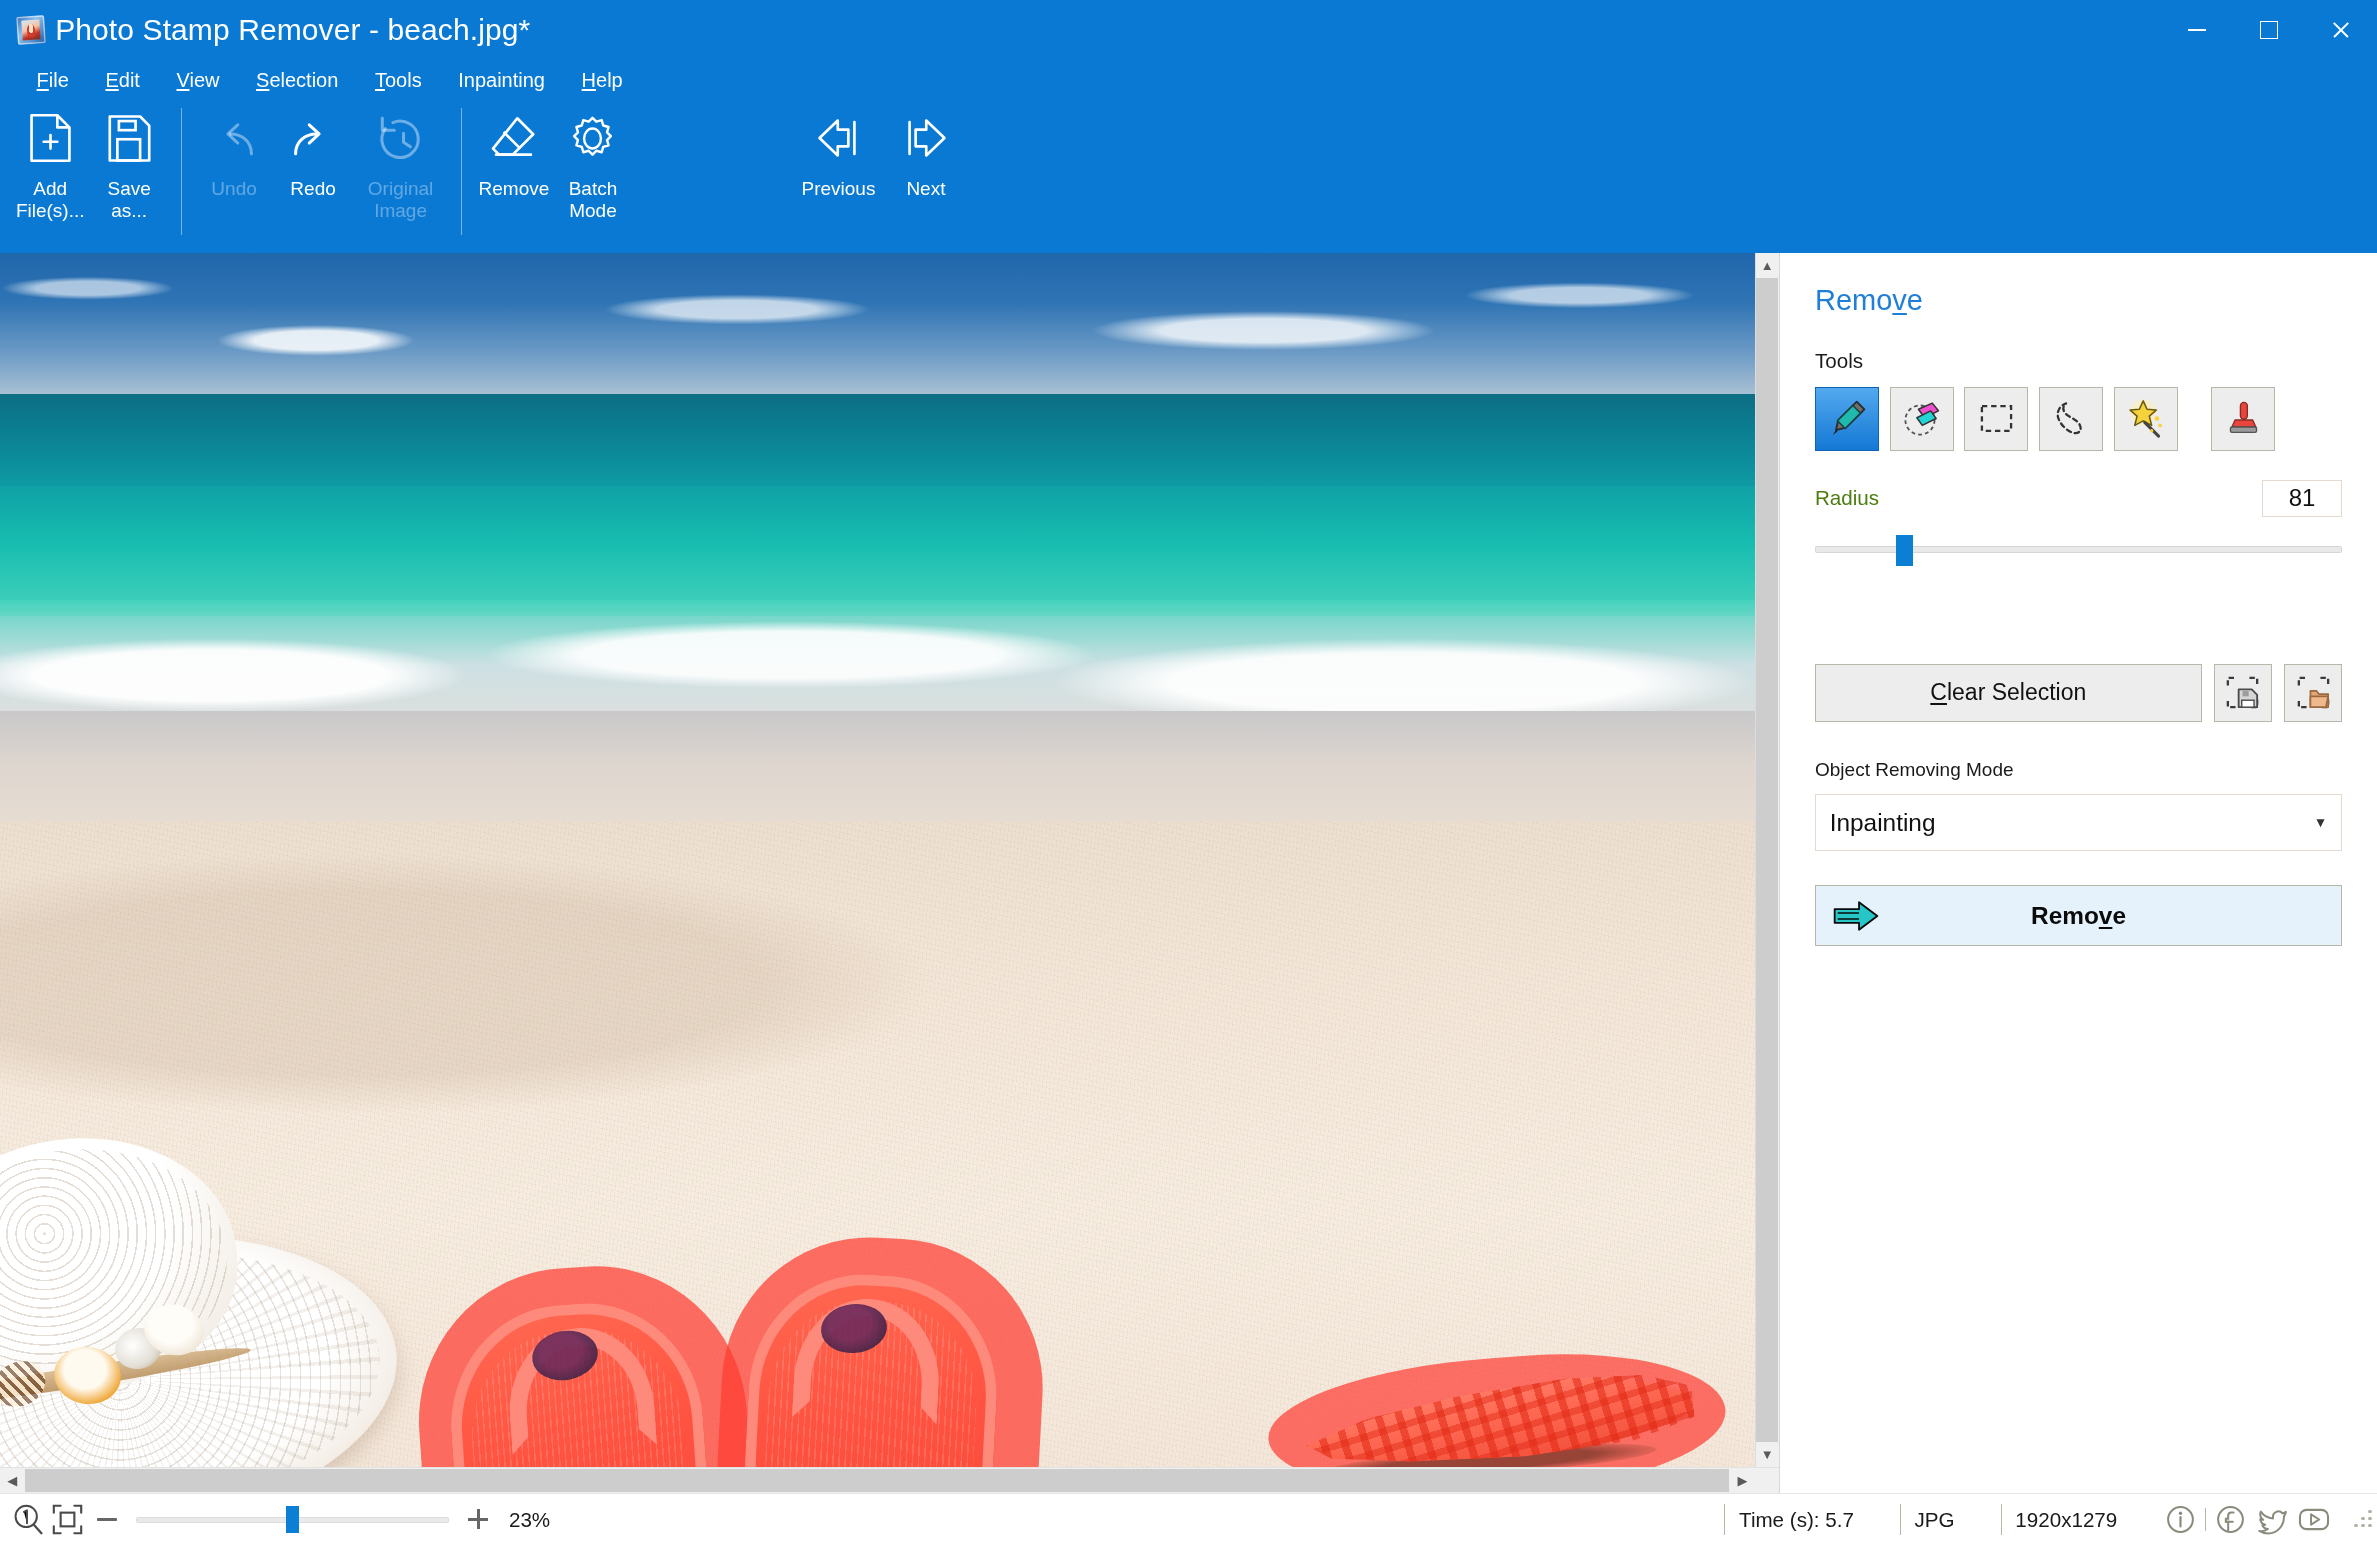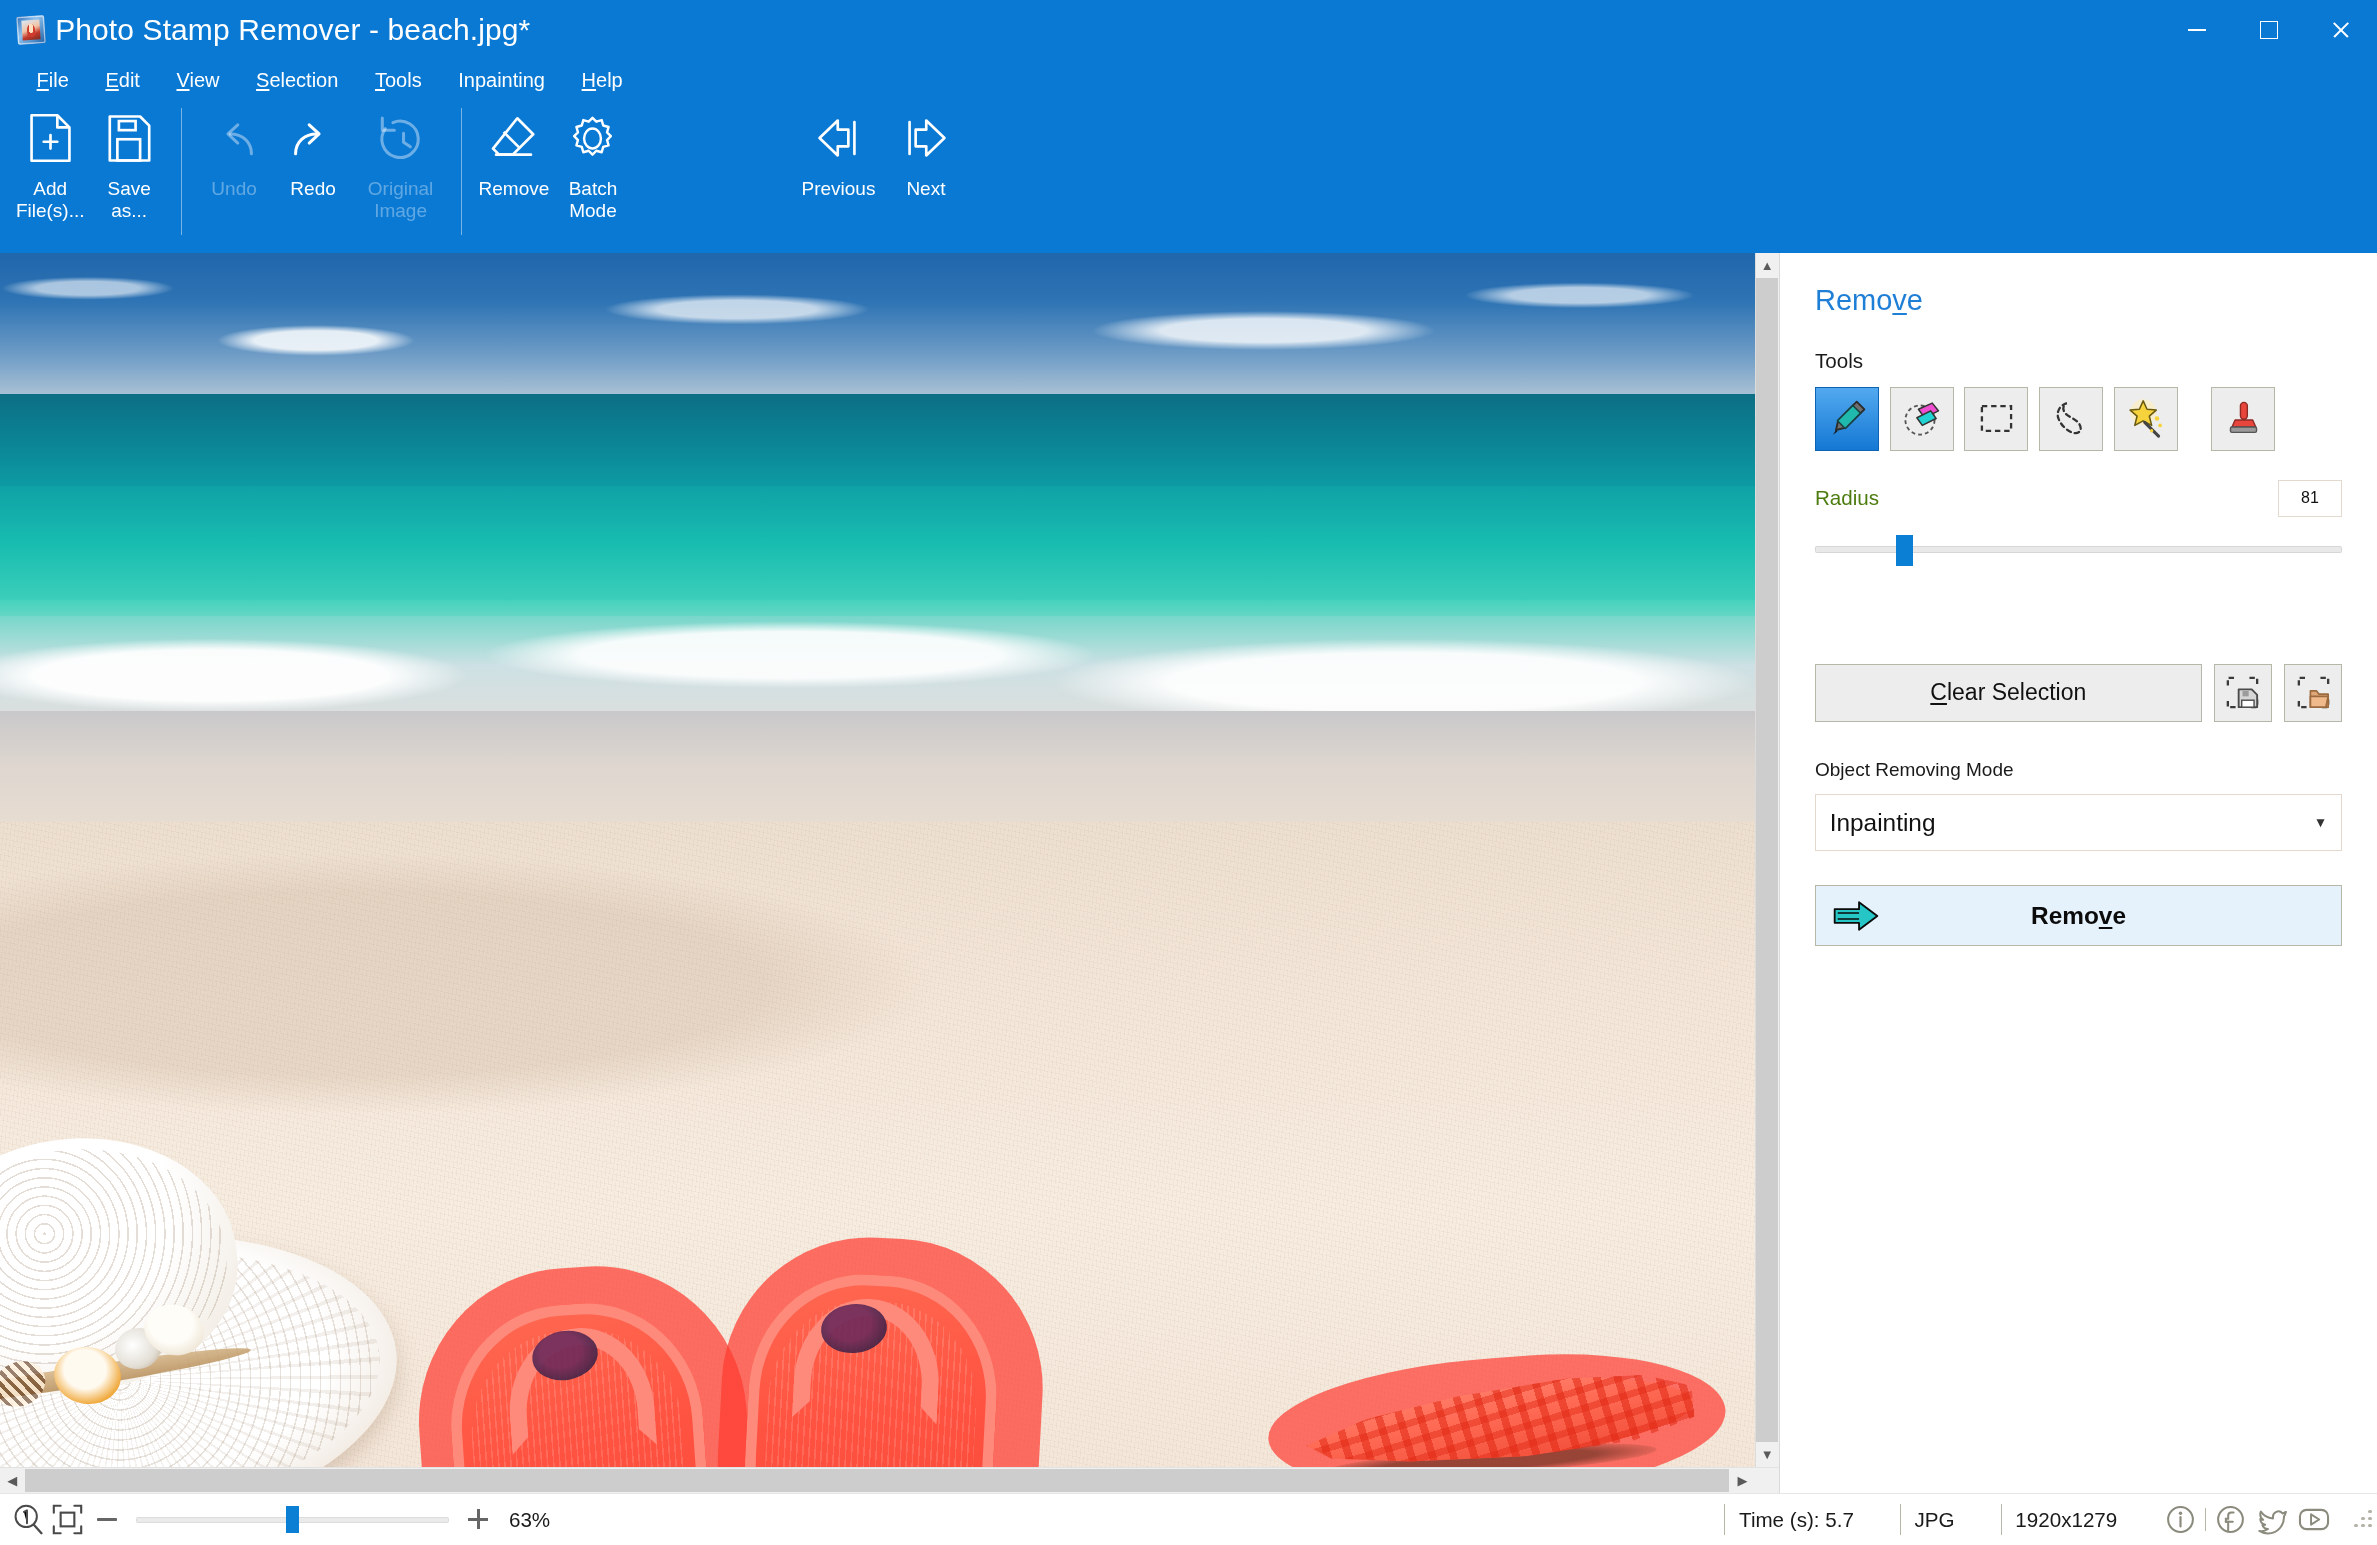--- a/index.html
+++ b/index.html
@@ -318,23 +318,23 @@
     background: linear-gradient(180deg,#53a9ef 0%, #1478d4 100%);
     border-color: #0f63b5;
   }
   .tool-btn.spaced { margin-left: 23px; }
 
   .radius-row {
     display:flex; align-items:center; justify-content:space-between; margin-bottom: 17px;
   }
   .radius-label { font-size: 20.6px; color:#4d7c0f; }
   .radius-box {
-    width: 64px; height: 37px; border: 0.8px solid #e3d9cf; background:#fff;
+    width: 80px; height: 37px; border: 0.8px solid #e3d9cf; background:#fff;
     display:flex; align-items:center; justify-content:center;
-    font-size: 16px; color:#111;
+    font-size: 24px; color:#111;
   }
   .slider {
     position:relative; height: 31px; margin-bottom: 99px;
   }
   .slider-track {
     position:absolute; left:0; right:0; top: 12.2px; height: 7.6px;
     background:#e9e9e9; border:0.8px solid #d6d6d6; border-radius:1.5px;
   }
   .slider-thumb {
     position:absolute; top: 1.5px; width: 17px; height: 31px;
@@ -715,21 +715,21 @@
       </svg>
     </div>
     <div class="zoom-minus">
       <div class="zm-bar"></div>
     </div>
     <div class="zslider">
       <div class="zslider-track"></div>
       <div class="zslider-thumb" id="zoom-thumb" style="left: calc(50% - 6.9px);"></div>
     </div>
     <div class="zoom-plus"></div>
-    <div class="zoom-pct">63%</div>
+    <div class="zoom-pct">23%</div>
 
     <div class="sb-spacer"></div>
 
     <div class="sb-field">Time (s): 5.7</div>
     <div class="sb-field">JPG</div>
     <div class="sb-field">1920x1279</div>
 
     <div class="sb-social">
       <div class="soc">
         <svg width="31" height="31" viewBox="0 0 40 40">

